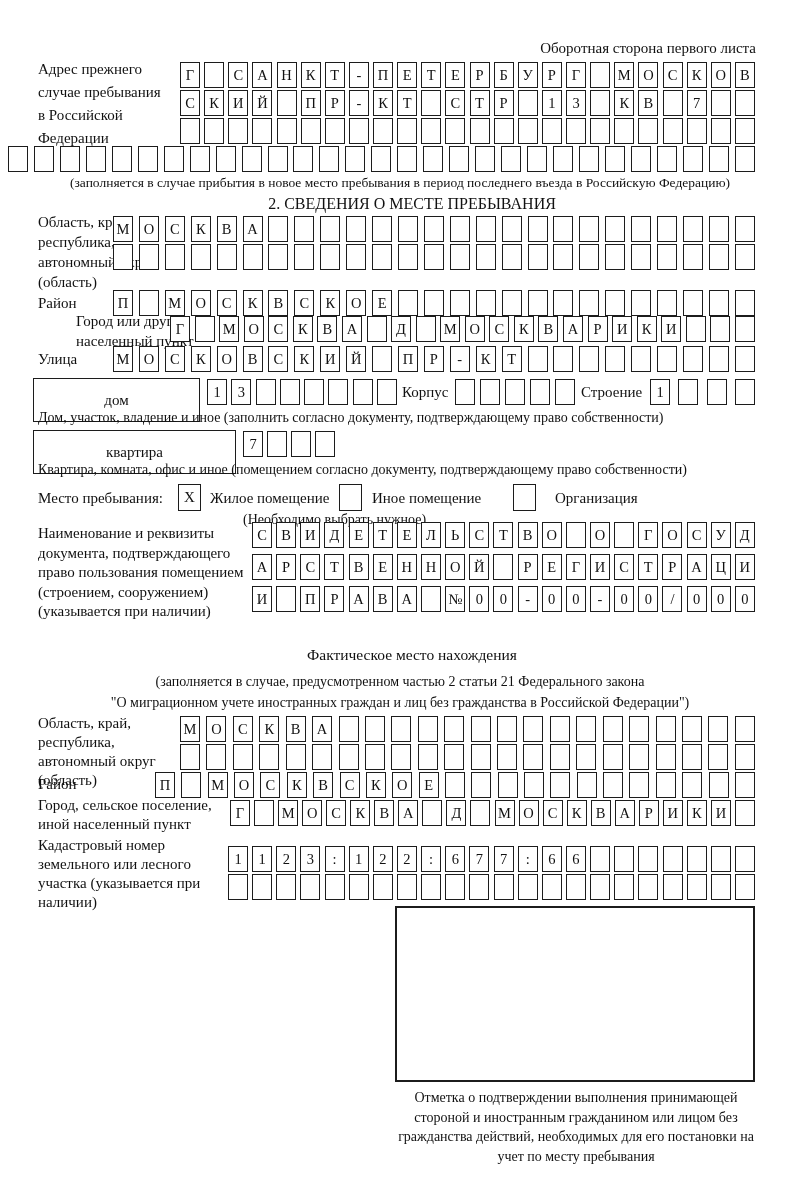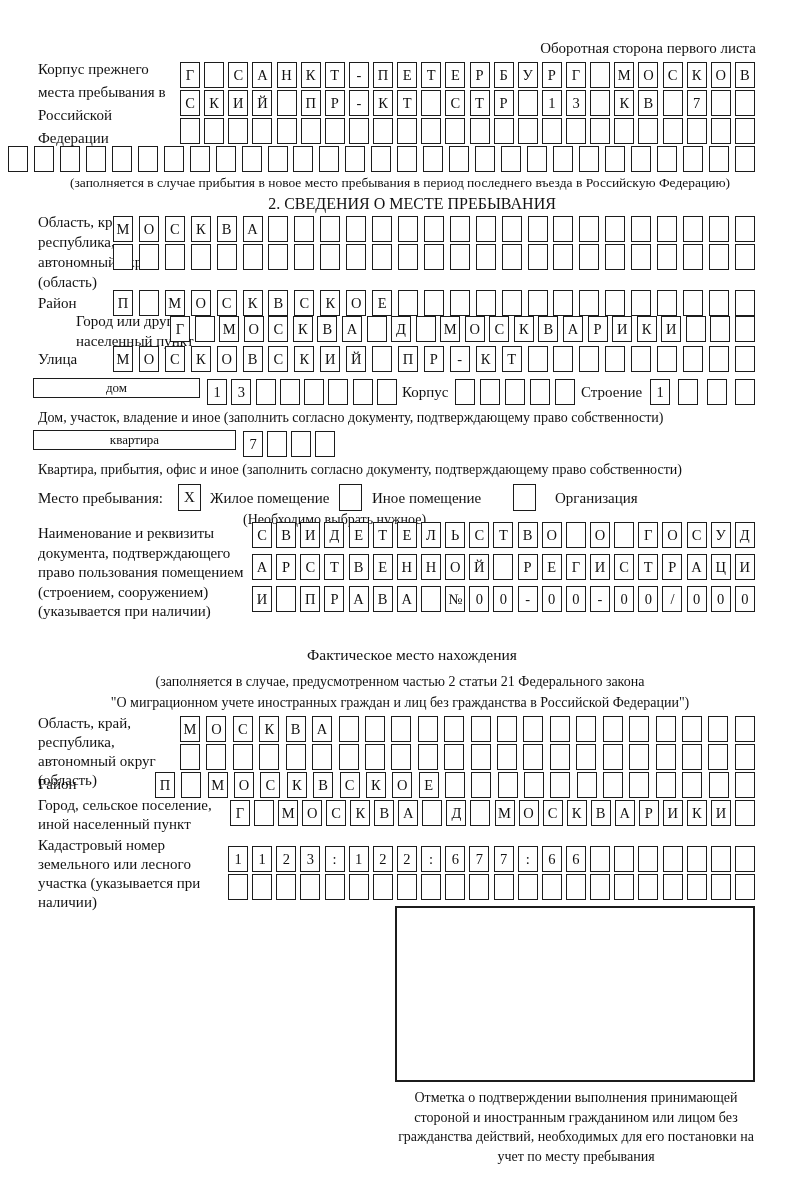--- a/index.html
+++ b/index.html
@@ -17,35 +17,35 @@
   .ctr{text-align:center;width:800px;left:0;}
   .bold{font-weight:normal;margin-left:12px;}
   .cells{display:flex;justify-content:space-between;}
   .cell{
     width:20px;height:26px;box-sizing:border-box;
     border:1.6px solid #1c1c1c;background:#fff;
     display:flex;align-items:center;justify-content:center;
     font-size:14.5px;flex:0 0 auto;
   }
   .bigbox{
-    box-sizing:border-box;border:1.8px solid #1c1c1c;height:20px;
-    display:flex;align-items:center;justify-content:center;font-size:13px;
+    box-sizing:border-box;border:1.8px solid #1c1c1c;height:44px;
+    display:flex;align-items:center;justify-content:center;font-size:15px;
   }
   .cbox{
     width:23px;height:27px;box-sizing:border-box;border:1.7px solid #1c1c1c;
     display:flex;align-items:center;justify-content:center;font-size:15px;
   }
   .stamp{box-sizing:border-box;border:2px solid #1c1c1c;background:#fff;}
 </style>
 </head>
 <body>
 
 <div class="abs lbl" style="top:22px;right:44px;margin-top:16px;">Оборотная сторона первого листа</div>
 
-<div class="abs lbl-tall" style="left:38px;top:58px;width:132px;">Корпус прежнего места пребывания в Российской Федерации</div>
+<div class="abs lbl-tall" style="left:38px;top:58px;width:132px;">Адрес прежнего случае пребывания в Российской Федерации</div>
 <div class="abs cells" style="left:180px;top:62px;width:575px;">
     <span class="cell">Г</span>
     <span class="cell">&nbsp;</span>
     <span class="cell">С</span>
     <span class="cell">А</span>
     <span class="cell">Н</span>
     <span class="cell">К</span>
     <span class="cell">Т</span>
     <span class="cell">-</span>
     <span class="cell">П</span>
@@ -322,21 +322,21 @@
   </div>
 <div class="abs cap" style="left:38px;top:410px;">Дом, участок, владение и иное (заполнить согласно документу, подтверждающему право собственности)</div>
 
 <div class="abs bigbox" style="left:33px;top:430px;width:203px;">квартира</div>
 <div class="abs cells" style="left:243px;top:431px;width:92px;">
     <span class="cell">7</span>
     <span class="cell">&nbsp;</span>
     <span class="cell">&nbsp;</span>
     <span class="cell">&nbsp;</span>
   </div>
-<div class="abs cap" style="left:38px;top:462px;">Квартира, прибытия, офис и иное (заполнить согласно документу, подтверждающему право собственности)</div>
+<div class="abs cap" style="left:38px;top:462px;">Квартира, комната, офис и иное (помещением согласно документу, подтверждающему право собственности)</div>
 
 <div class="abs lbl" style="left:38px;top:488px;text-align:right;">Место пребывания:</div>
 <div class="abs cbox" style="left:178px;top:484px;">X</div>
 <div class="abs lbl" style="left:210px;top:488px;">Жилое помещение</div>
 <div class="abs cbox" style="left:339px;top:484px;"></div>
 <div class="abs lbl" style="left:372px;top:488px;">Иное помещение</div>
 <div class="abs cbox" style="left:513px;top:484px;"></div>
 <div class="abs lbl" style="left:555px;top:488px;">Организация</div>
 <div class="abs cap" style="left:243px;top:512px;">(Необходимо выбрать нужное)</div>
 

